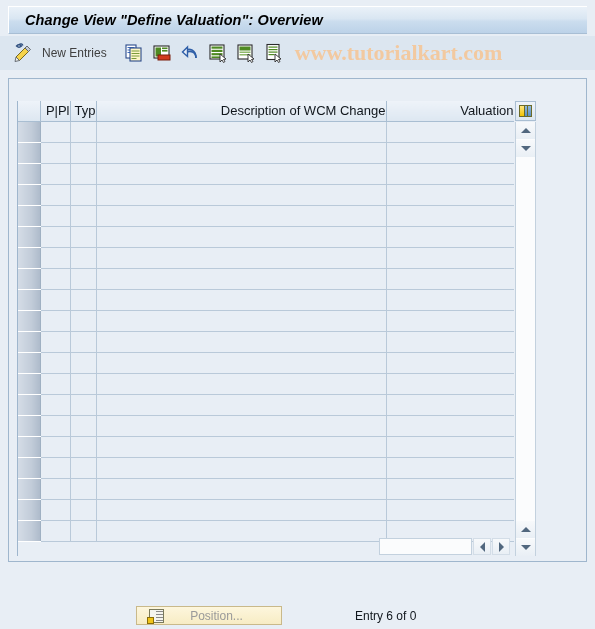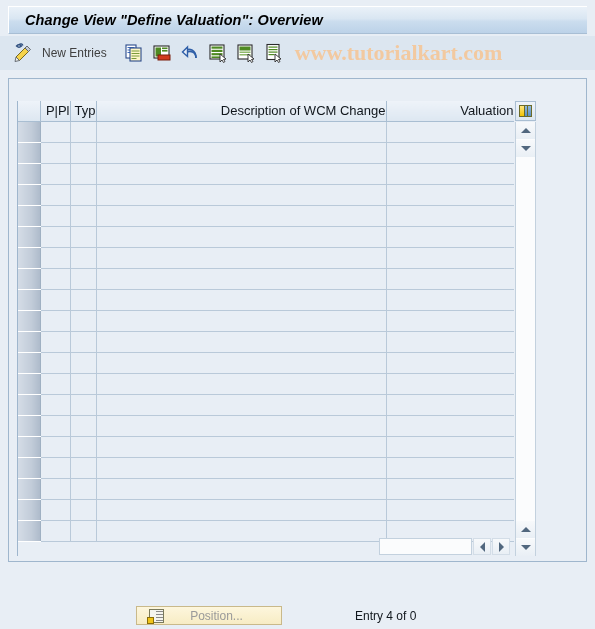--- a/index.html
+++ b/index.html
@@ -623,13 +623,13 @@
   </div>
 </div>
 
 <div id="footer"></div>
 
 <div id="posbtn">
   <span class="posicon"></span>
   <span class="plabel">Position...</span>
 </div>
 
-<div id="entrytext">Entry 4 of 0</div>
+<div id="entrytext">Entry 6 of 0</div>
 
 </body></html>

